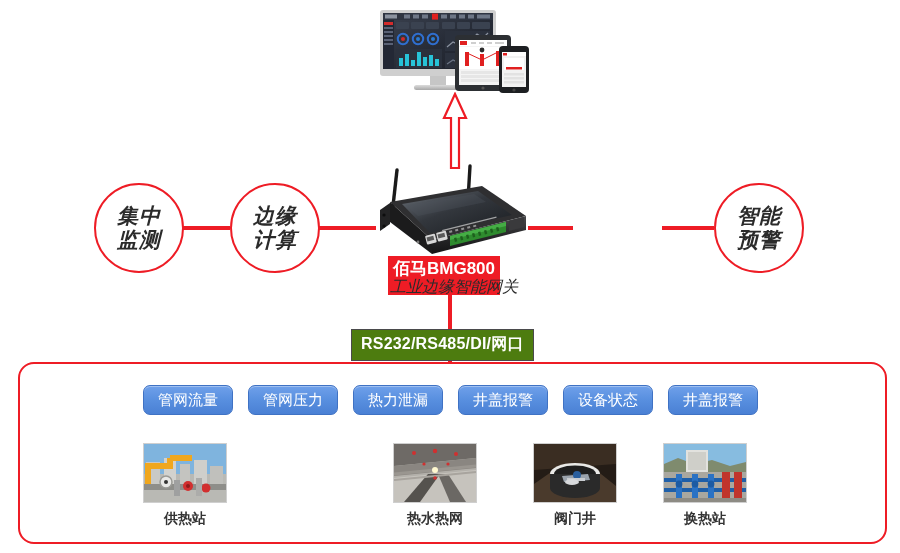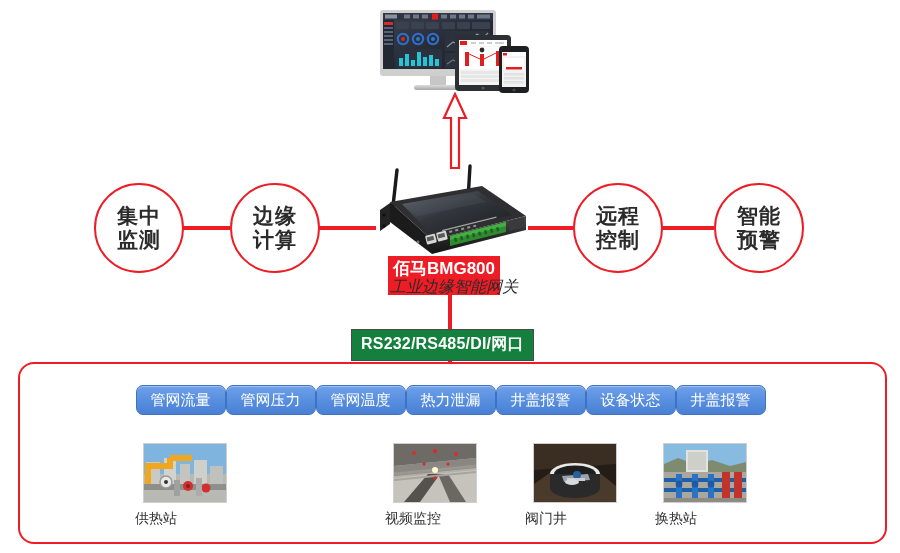--- a/index.html
+++ b/index.html
@@ -15,58 +15,58 @@
   .vline{position:absolute;width:4px;background:#ee1c25;}
 
   
   .circle{
     position:absolute;width:86px;height:86px;border-radius:50%;
     border:2.5px solid #ee1c25;background:#fff;
     display:flex;flex-direction:column;align-items:center;justify-content:center;
     color:#2b2b2b;font-size:21px;font-weight:bold;line-height:1.12;
     letter-spacing:1px;z-index:5;
   }
-  .circle span{display:block;}
+  .circle span{display:block;font-style:italic;}
 
   
   .device{position:absolute;left:366px;top:158px;width:180px;height:104px;z-index:6;}
   .badge-red{
     position:absolute;left:388px;top:256px;
     background:#ee1c25;color:#fff;font-weight:bold;font-size:17px;
     padding:1px 5px 15px 5px;white-space:nowrap;letter-spacing:0px;z-index:7;
   }
   .badge-sub{
     position:absolute;left:374px;top:277px;width:160px;text-align:center;
     color:#2b2b2b;font-size:16px;font-weight:normal;white-space:nowrap;z-index:7;font-style:italic;
   }
 
   
   .iface{
     position:absolute;left:351px;top:329px;
-    background:#15803d;color:#fff;font-size:16px;font-weight:bold;
+    background:#4d7c0f;color:#fff;font-size:16px;font-weight:bold;
     padding:4px 9px 5px 9px;white-space:nowrap;
     border:1px solid #4a4a4c;z-index:7;letter-spacing:.2px;
   }
 
   
   .panel{
     position:absolute;left:18px;top:362px;width:865px;height:178px;
     border:2px solid #ee1c25;border-radius:16px;background:#fff;z-index:3;
   }
   .tagrow{position:absolute;left:18px;top:385px;width:865px;height:30px;
-    display:flex;justify-content:center;z-index:6;}
+    display:flex;justify-content:center;gap:15px;z-index:6;}
   .tag{
     height:28px;line-height:28px;padding:0 14px;border-radius:7px;
     background:linear-gradient(180deg,#6fa0ea 0%,#588fdf 50%,#4a80d4 100%);
     border:1px solid #3f72c4;color:#fff;font-size:15px;white-space:nowrap;
     box-shadow:inset 0 1px 0 rgba(255,255,255,.35);
   }
 
   .photos{position:absolute;left:18px;top:443px;width:865px;height:90px;z-index:6;}
-  .photo-item{position:absolute;}
+  .photo-item{position:absolute;text-align:center;font-weight:bold;}
   .photo{
     width:82px;height:58px;border:1px solid #cfcfcf;overflow:hidden;
     position:relative;background:#ddd;
   }
   .cap{margin-top:7px;font-size:14px;color:#333;white-space:nowrap;}
 
   
   .cluster{position:absolute;left:358px;top:2px;width:196px;height:92px;z-index:6;}
 
   .arrow-up{position:absolute;left:441px;top:92px;width:28px;height:78px;z-index:6;}
@@ -205,24 +205,20 @@
     <circle cx="156" cy="88" r="1.6" fill="#444"></circle>
   </svg>
 
   <div class="circle" style="left:94px;top:183px;">
     <span>集中</span>
     <span>监测</span>
   </div>
   <div class="circle" style="left:230px;top:183px;">
     <span>边缘</span>
     <span>计算</span>
-  </div>
-  <div class="circle" style="left:573px;top:183px;">
-    <span>远程</span>
-    <span>控制</span>
   </div>
   <div class="circle" style="left:714px;top:183px;">
     <span>智能</span>
     <span>预警</span>
   </div>
 
   <svg class="device" viewBox="0 0 180 104">
     <defs>
       <linearGradient id="case" x1="0" y1="0" x2="0" y2="1">
         <stop offset="0%" stop-color="#4a4a4c"></stop>
@@ -289,21 +285,20 @@
   <div class="badge-red">佰马BMG800</div>
   <div class="badge-sub">工业边缘智能网关</div>
 
   <div class="iface">RS232/RS485/DI/网口</div>
 
   <div class="panel"></div>
 
   <div class="tagrow">
     <div class="tag">管网流量</div>
     <div class="tag">管网压力</div>
-    <div class="tag">管网温度</div>
     <div class="tag">热力泄漏</div>
     <div class="tag">井盖报警</div>
     <div class="tag">设备状态</div>
     <div class="tag">井盖报警</div>
   </div>
 
   <div class="photos">
 
     <div class="photo-item" style="left:117px;top:0;width:100px;">
       <div class="photo" style="margin:0 auto;">
@@ -344,21 +339,21 @@
           <path d="M0 36 L82 28" stroke="#a8a49e" stroke-width="2"></path>
           <circle cx="41" cy="26" r="3" fill="#fff8d0"></circle>
           <circle cx="20" cy="9" r="2" fill="#d03030"></circle>
           <circle cx="41" cy="7" r="2.2" fill="#d03030"></circle>
           <circle cx="62" cy="10" r="2" fill="#d03030"></circle>
           <circle cx="30" cy="20" r="1.6" fill="#d03030"></circle>
           <circle cx="54" cy="20" r="1.6" fill="#d03030"></circle>
           <circle cx="41" cy="34" r="1.8" fill="#d03030"></circle>
         </svg>
       </div>
-      <div class="cap">视频监控</div>
+      <div class="cap">热水热网</div>
     </div>
 
     <div class="photo-item" style="left:507px;top:0;width:100px;">
       <div class="photo" style="margin:0 auto;">
         <svg viewBox="0 0 82 58" width="82" height="58">
           <rect width="82" height="58" fill="#241c16"></rect>
           <path d="M0 0 L82 0 L82 20 L0 26 Z" fill="#3a2d22"></path>
           <path d="M0 40 L20 26 L62 26 L82 42 L82 58 L0 58 Z" fill="#4a3a2c"></path>
           <ellipse cx="41" cy="30" rx="25" ry="11" fill="#e9e9e7"></ellipse>
           <ellipse cx="41" cy="30" rx="21" ry="8.5" fill="#1e1e1e"></ellipse>

